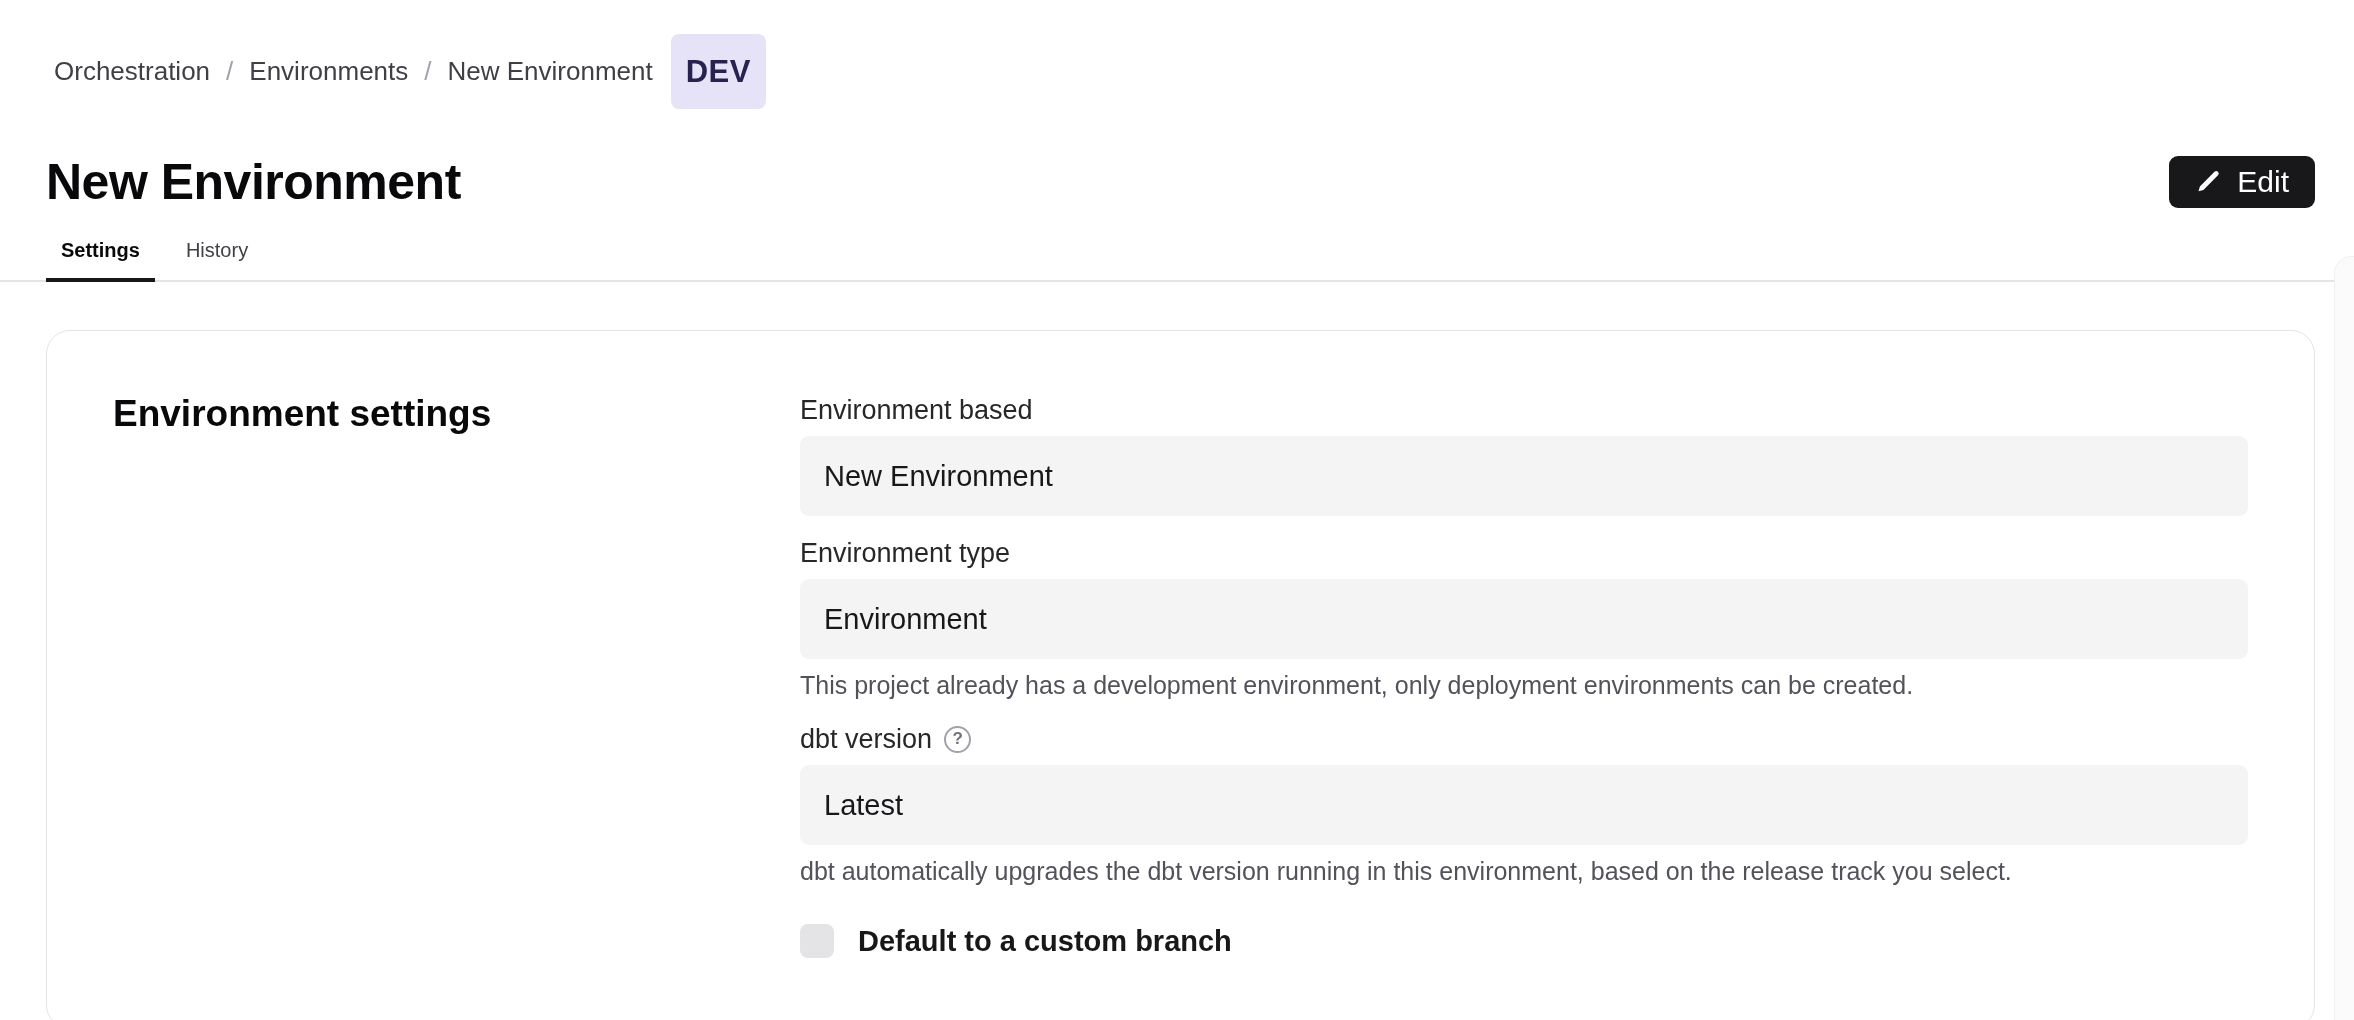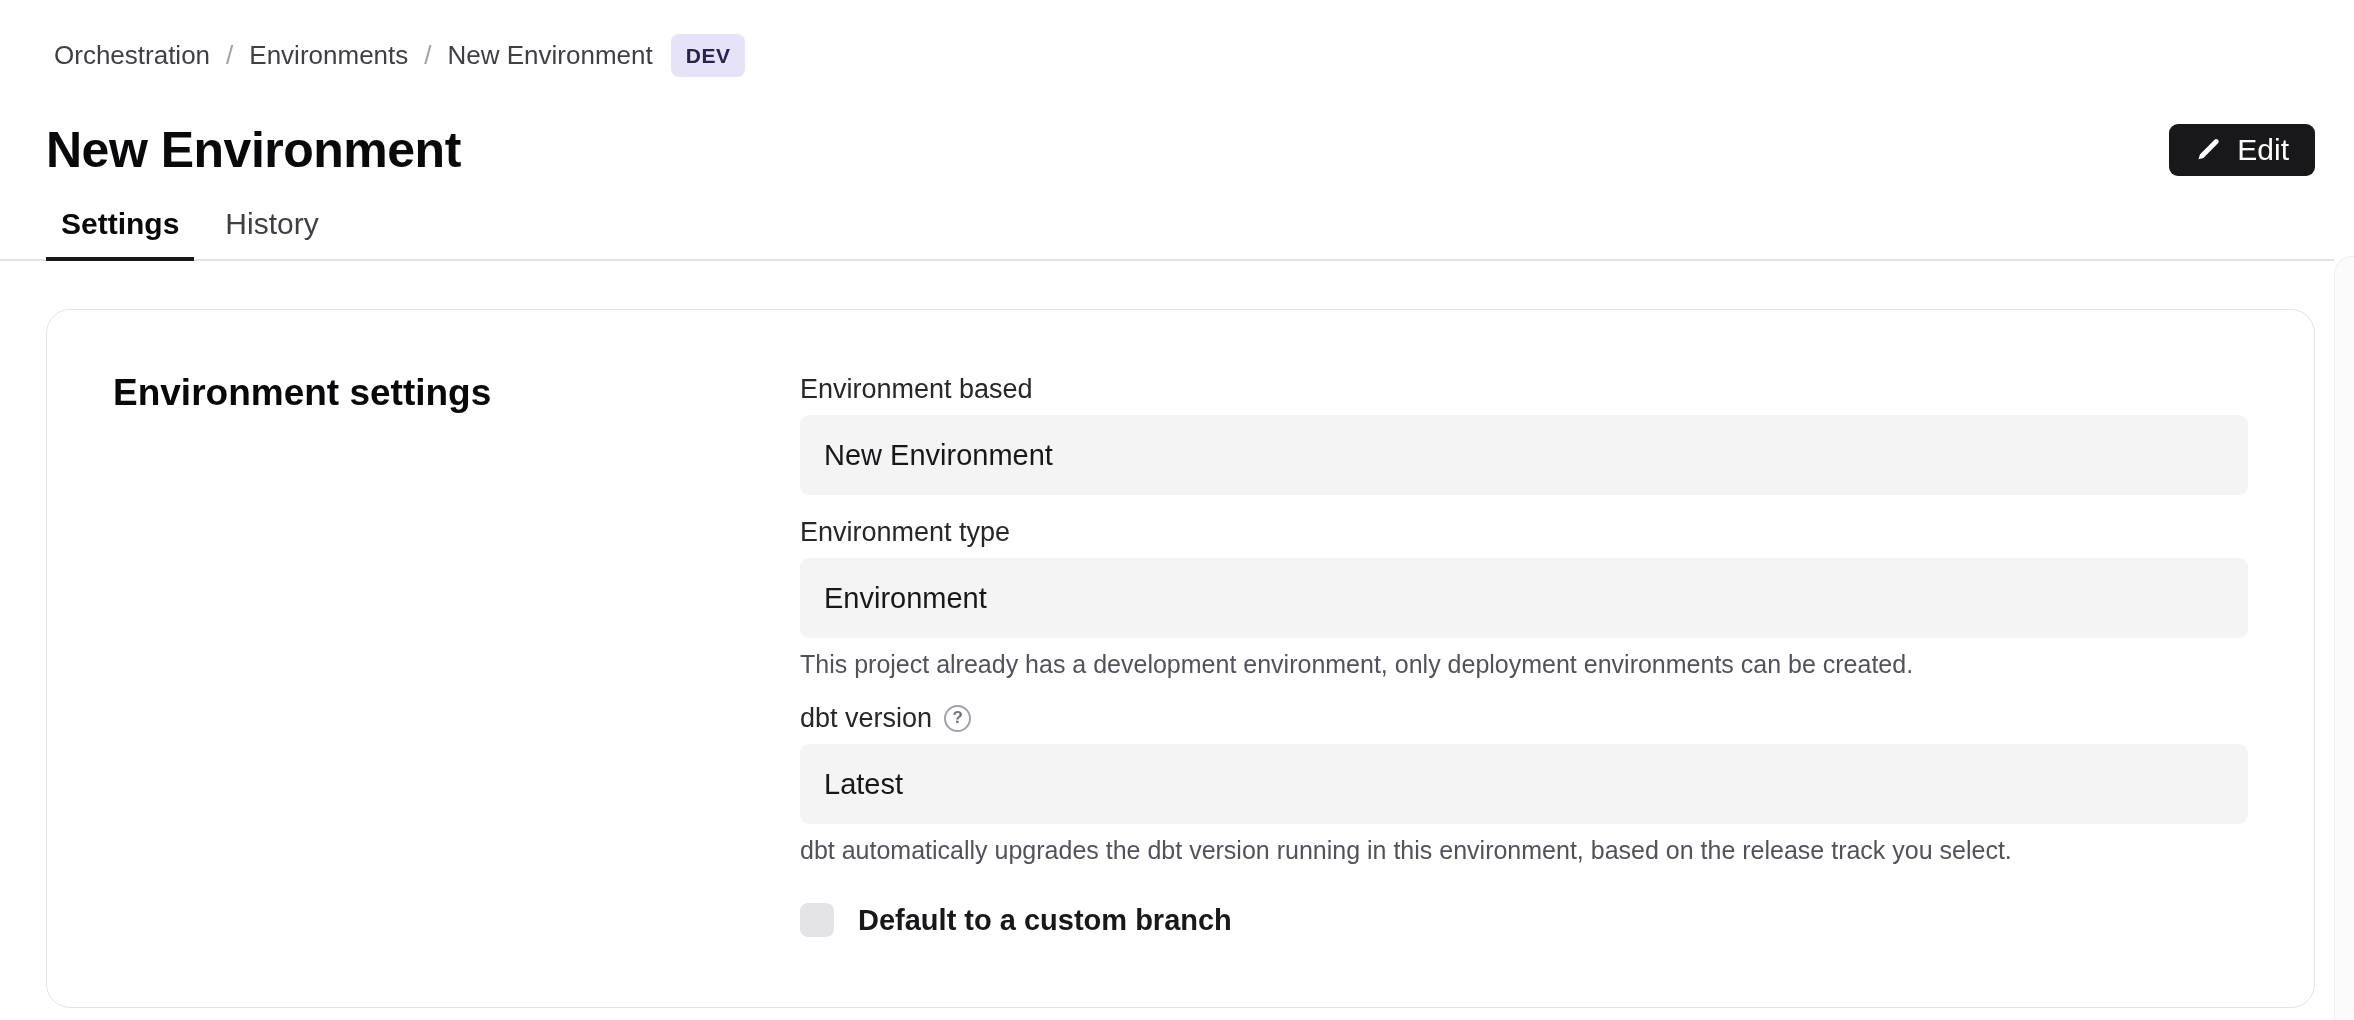--- a/index.html
+++ b/index.html
@@ -16,22 +16,22 @@
   .breadcrumb {
     display: flex; align-items: center;
     margin: 34px 39px 0 54px;
     font-size: 26px; color: #3f3f46;
   }
   .breadcrumb .crumb { cursor: pointer; }
   .breadcrumb .sep { margin: 0 16px; color: #a1a1aa; }
   .badge {
     margin-left: 18px;
     background: #e6e2f8; color: #27234e;
-    font-size: 21px; font-weight: 700; letter-spacing: 0.5px;
-    padding: 11px 15px; border-radius: 8px;
+    font-size: 31px; font-weight: 700; letter-spacing: 0.5px;
+    padding: 22px 15px; border-radius: 8px;
     line-height: 1;
   }
 
   
   .title-row {
     display: flex; align-items: center; justify-content: space-between;
     margin: 44px 39px 0 46px;
   }
   .page-title { font-size: 50px; font-weight: 700; color: #09090b; letter-spacing: -0.5px; }
   .edit-btn {
@@ -46,21 +46,21 @@
   .edit-btn svg { width: 28px; height: 28px; display: block; }
 
   
   .tabs-row {
     display: flex; gap: 16px;
     margin-top: 28px; margin-right: 20px;
     padding-left: 46px;
     border-bottom: 2px solid #e4e4e7;
   }
   .tab {
-    font-size: 30px; padding: 0 15px 16px 15px;
+    font-size: 20px; padding: 0 15px 16px 15px;
     cursor: pointer; color: #3f3f46; font-weight: 400;
   }
   .tab.active {
     color: #09090b; font-weight: 600;
     border-bottom: 4px solid #18181b;
     margin-bottom: -2px;
   }
 
   
   .card {

